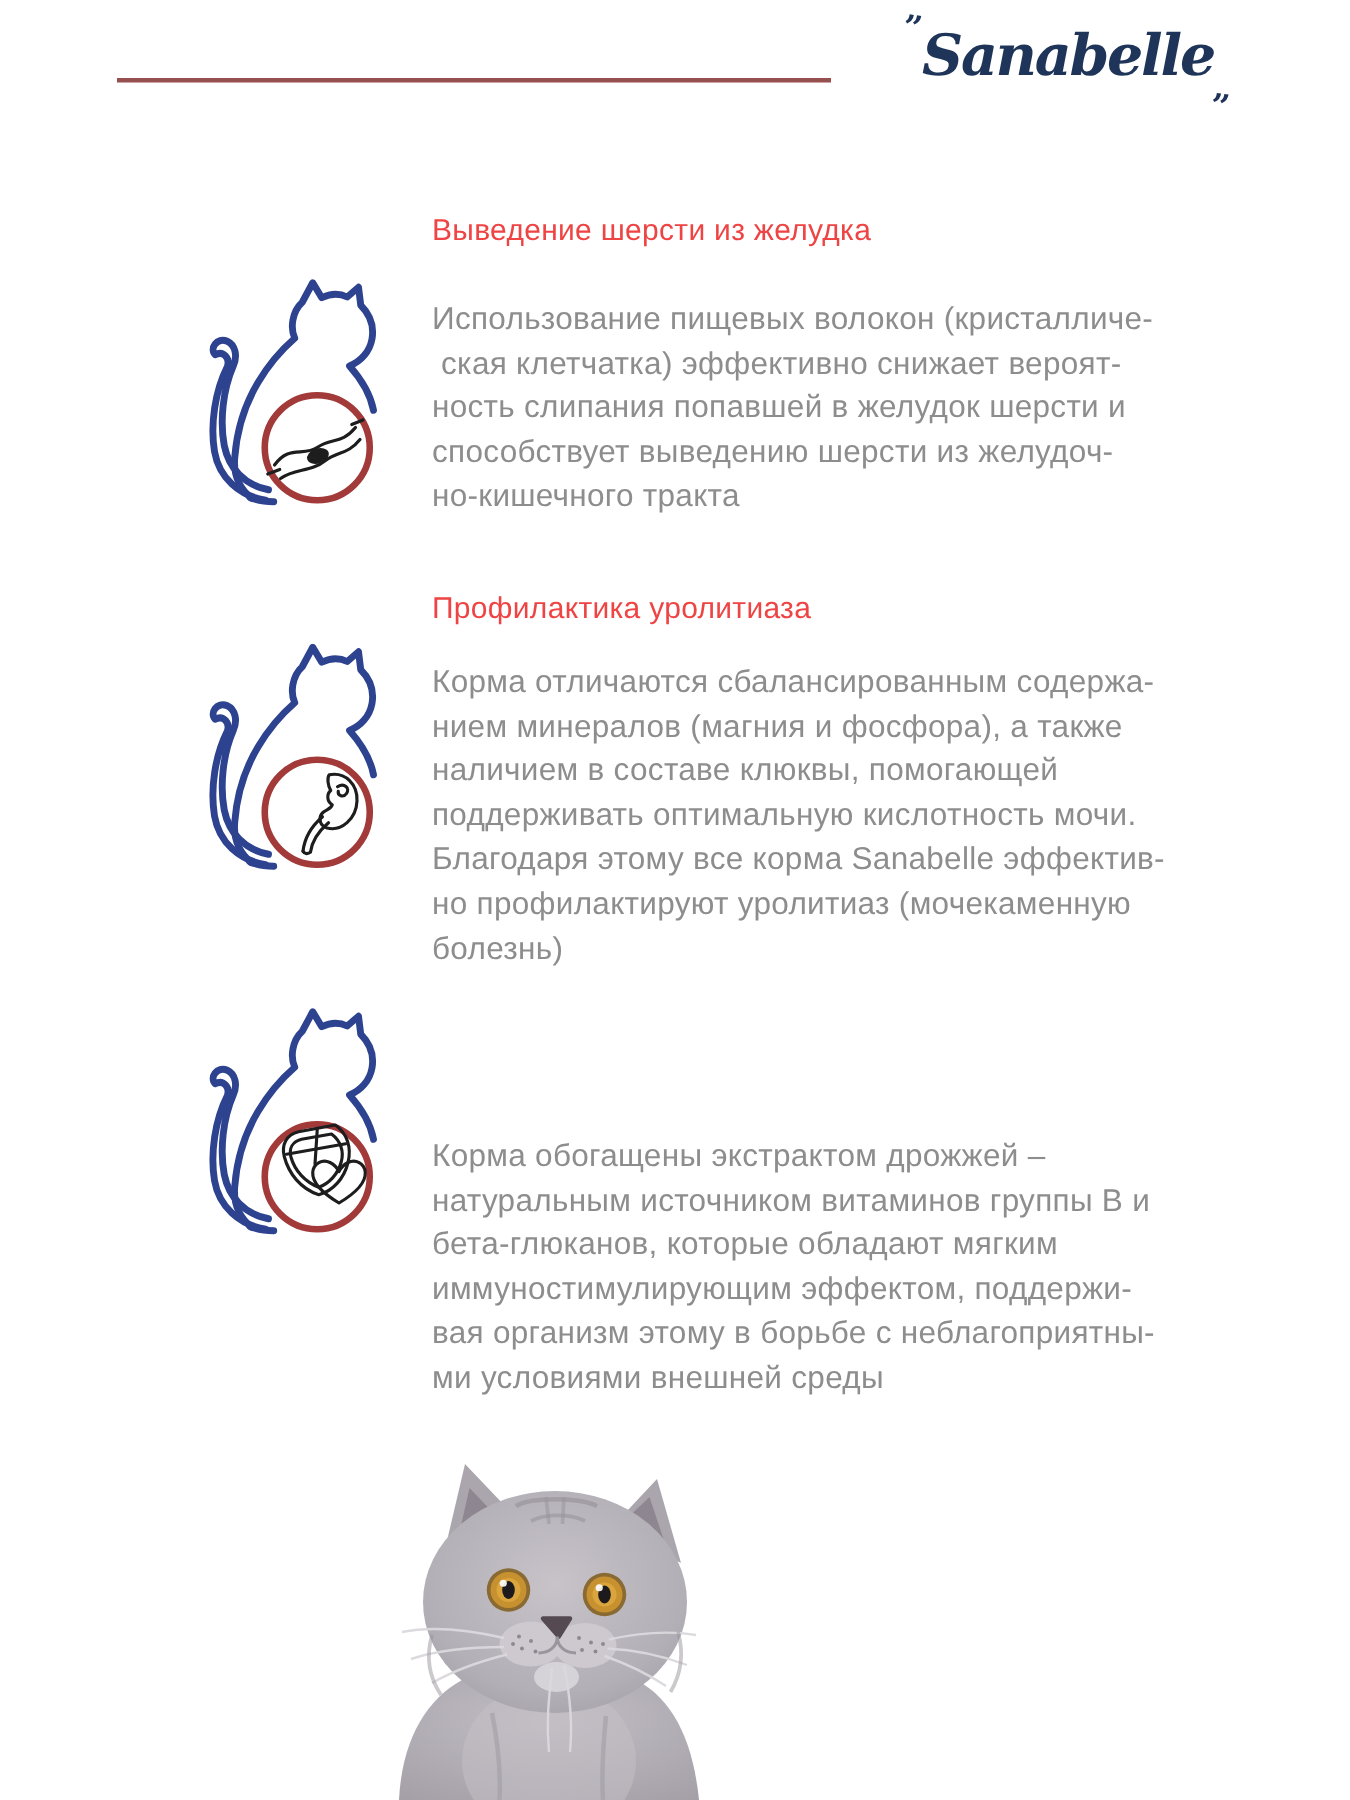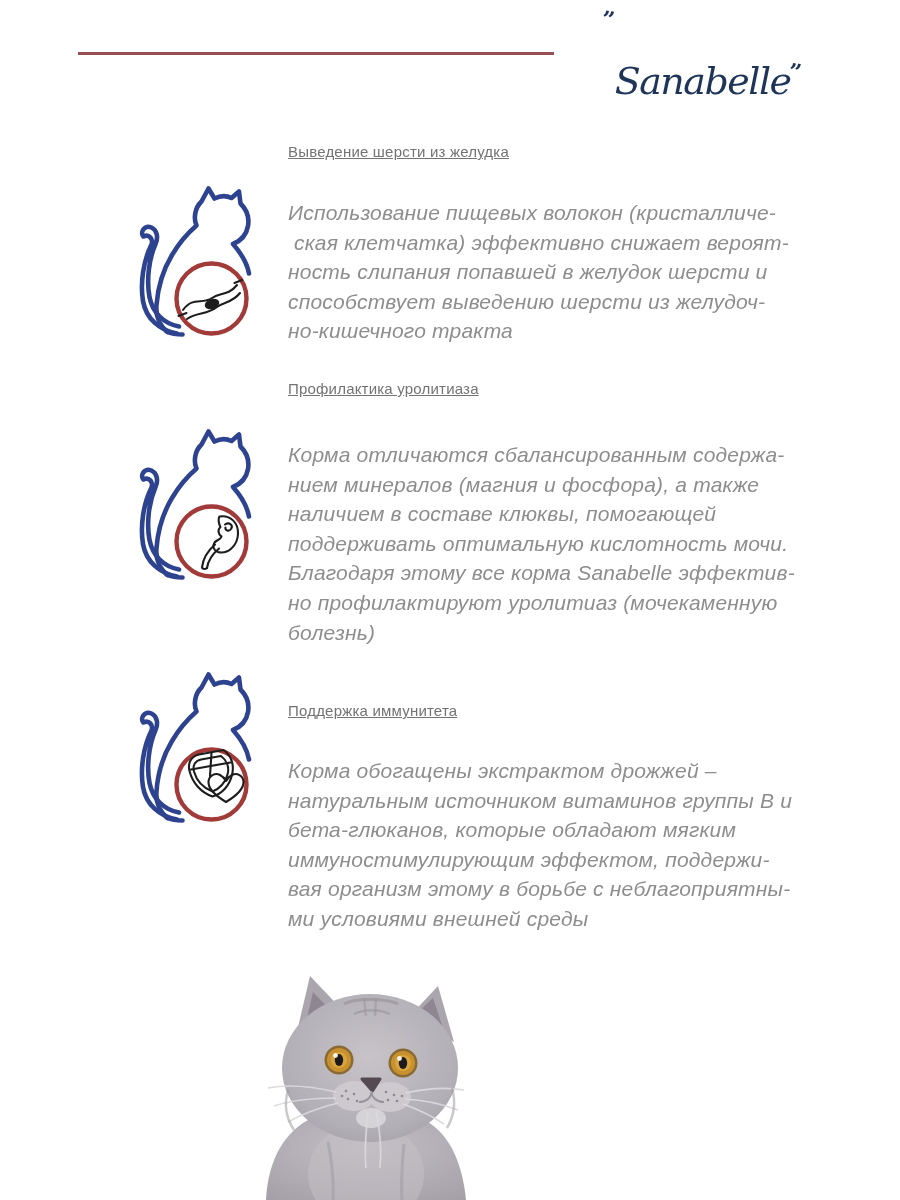--- a/index.html
+++ b/index.html
@@ -4,31 +4,31 @@
 <style>
   html,body{margin:0;padding:0;}
   body{font-family:"Liberation Sans","DejaVu Sans",sans-serif;background:#ffffff;}
   .page{position:relative;width:900px;height:1200px;background:#ffffff;overflow:hidden;}
 
   .top-rule{position:absolute;left:78px;top:52px;width:476px;height:3px;background:#95504f;}
 
   .logo{position:absolute;left:602px;top:8px;width:210px;height:62px;
         color:#1e3459;display:flex;align-items:flex-start;}
   .logo .qopen{font-family:"DejaVu Serif",serif;font-size:22px;font-weight:bold;transform:translateY(-2px) rotate(8deg);}
-  .logo .word{font-family:"DejaVu Serif",serif;font-style:italic;font-weight:normal;
-              font-size:38px;letter-spacing:-1.5px;line-height:58px;margin-top:44px;}
+  .logo .word{font-family:"DejaVu Serif",serif;font-style:italic;font-weight:bold;
+              font-size:38px;letter-spacing:-1.5px;line-height:58px;}
   .logo .qclose{font-family:"DejaVu Serif",serif;font-size:22px;font-weight:bold;align-self:flex-end;transform:translateY(2px) rotate(8deg);}
 
-  .section-heading{position:absolute;left:288px;font-size:15px;color:#737373;letter-spacing:.2px;text-decoration:underline;}
-  .section-body{position:absolute;left:288px;width:560px;font-size:21px;font-style:italic;
+  .section-heading{position:absolute;left:288px;font-size:20px;color:#ef4444;letter-spacing:.2px;}
+  .section-body{position:absolute;left:288px;width:560px;font-size:21px;
                 color:#8d8d8d;line-height:29.6px;white-space:pre-wrap;letter-spacing:.2px;}
   .icon-box{position:absolute;left:133px;width:120px;height:152px;}
 
   .h1{top:143px}.b1{top:198px}
-  .h2{top:380px}.b2{top:440px}
+  .h2{top:395px}.b2{top:440px}
   .h3{top:702px}.b3{top:756px}
   .i1{top:186px}.i2{top:429px}.i3{top:672px}
 
   .cat-line{fill:none;stroke:#2e4390;stroke-width:4.6;stroke-linecap:round;stroke-linejoin:round;}
   .organ{fill:none;stroke:#1d1d1d;stroke-width:2.1;stroke-linecap:round;stroke-linejoin:round;}
   .badge{fill:#ffffff;stroke:#a33a3a;stroke-width:4.4;}
 
   .cat-photo{position:absolute;left:258px;top:972px;width:216px;height:228px;}
 </style>
 </head>
@@ -92,21 +92,20 @@
       <path class="cat-line" d="M34.5 146 C26 139 22.5 130 23.5 119 C25 99 30 84 39 69 C47 55.5 56 46 63.5 39.5 C60.5 33 61.5 22 68.5 15.5 L75.5 2.5 L81.5 12.5 C87.5 9.5 93.5 9.5 98.5 12 L106 5.5 L107.5 17.5 C113.5 23.5 116.5 31.5 115 40 C113.5 48.5 107.5 55 100 58 C108 67 114 77 116 87.5"></path>
       <path class="cat-line" d="M33.5 145.5 C38 147.5 43.5 148.5 49.5 148.5"></path>
       <circle class="badge" cx="78.5" cy="112.5" r="35"></circle>
       <path class="organ" d="M56.5 99 C54.5 91 58 84.5 66 82.5 L90.5 78 C98.5 83.5 101.5 93 99 103 C96.5 113.5 89 122 79.5 124.5 C67.5 120.5 59.5 110.5 56.5 99 Z"></path>
       <path class="organ" d="M61 99.5 C59.5 93.5 62 89 68 87.5 L88 84 C94 88.5 96.5 95.5 94.5 102.5 C92.5 110.5 86.5 117 79.5 119.5 C70.5 116 63.5 108.5 61 99.5 Z"></path>
       <path class="organ" d="M78.5 81 L77 104"></path>
       <path class="organ" d="M58 97.5 L97.5 90.5"></path>
       <path class="organ" d="M93 130 C83 124 75 117 75.5 109.5 C76 103.5 82 100.5 87 103 C90 104.5 92 107 93 109 C94 107 96 104.5 99 103 C104 100.5 110 103.5 110.5 109.5 C111 117 103 124 93 130 Z" fill="#ffffff"></path>
     </svg>
   </div>
-  <div class="section-heading h3">Поддержка иммунитета</div>
   <div class="section-body b3">Корма обогащены экстрактом дрожжей –
 натуральным источником витаминов группы B и
 бета-глюканов, которые обладают мягким
 иммуностимулирующим эффектом, поддержи-
 вая организм этому в борьбе с неблагоприятны-
 ми условиями внешней среды</div>
 
   <svg class="cat-photo" viewBox="0 0 216 228">
     <defs>
       <radialGradient id="furHead" cx="50%" cy="42%" r="70%">

